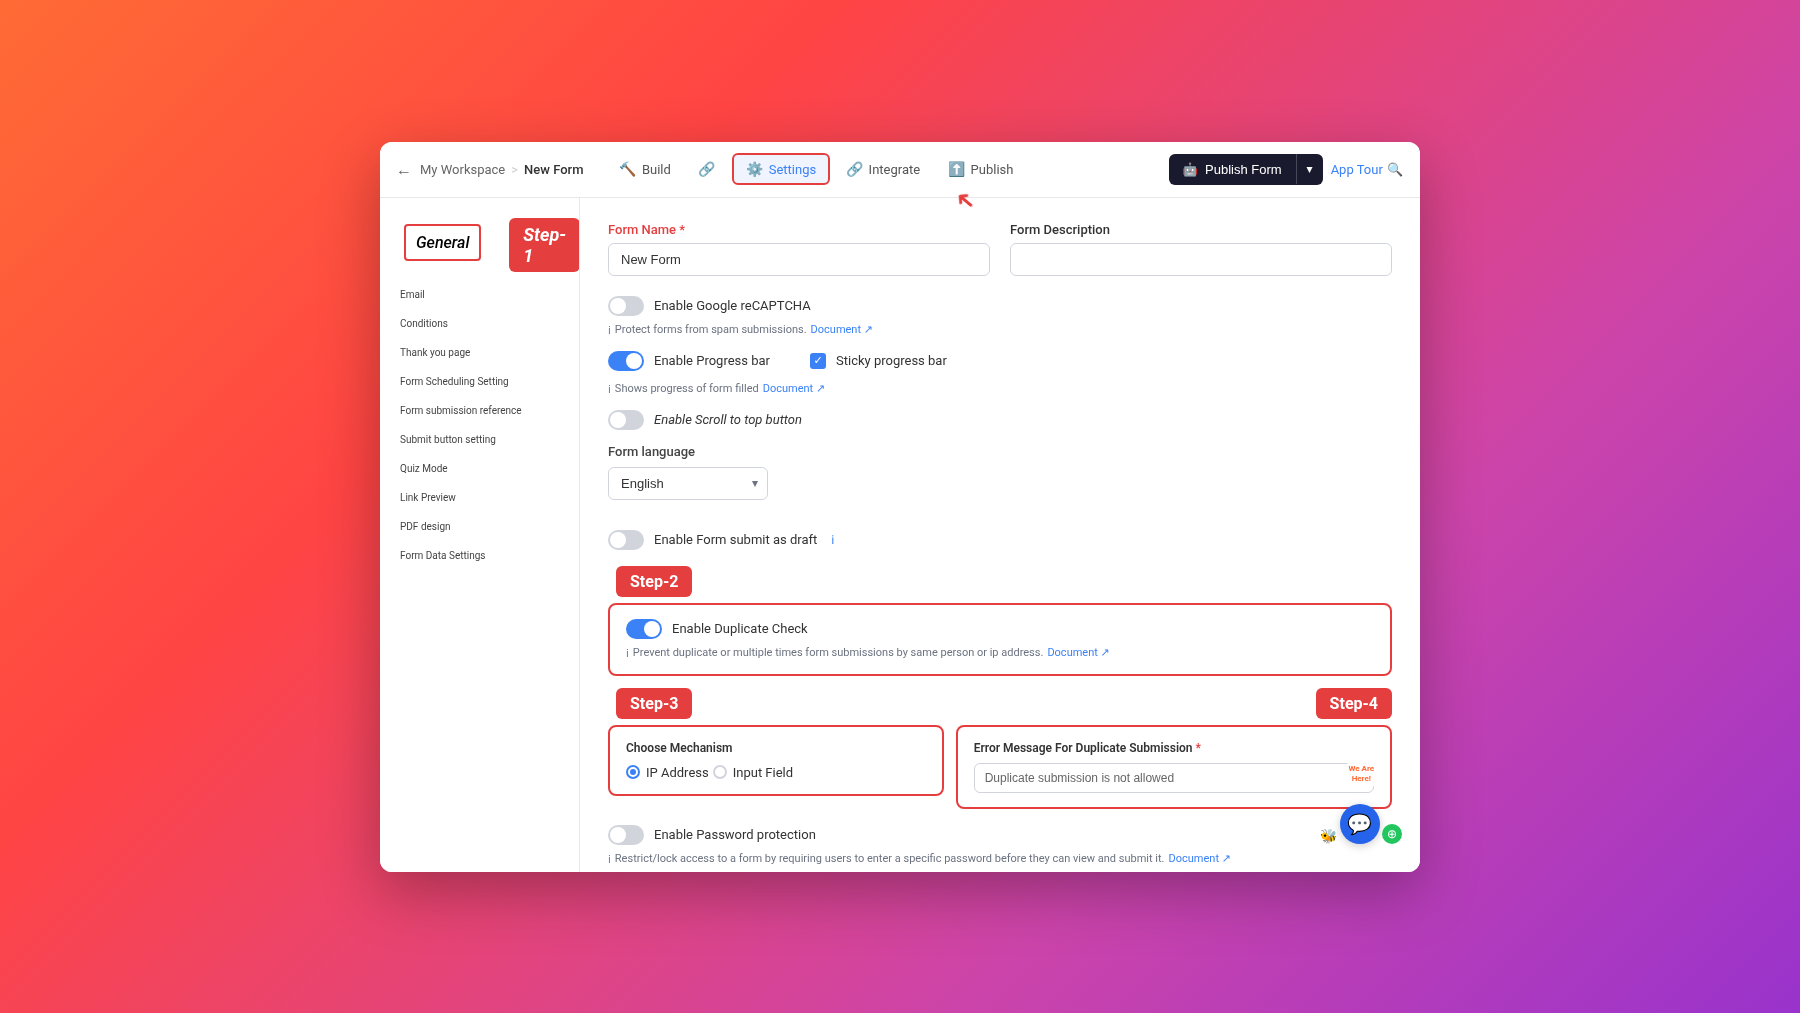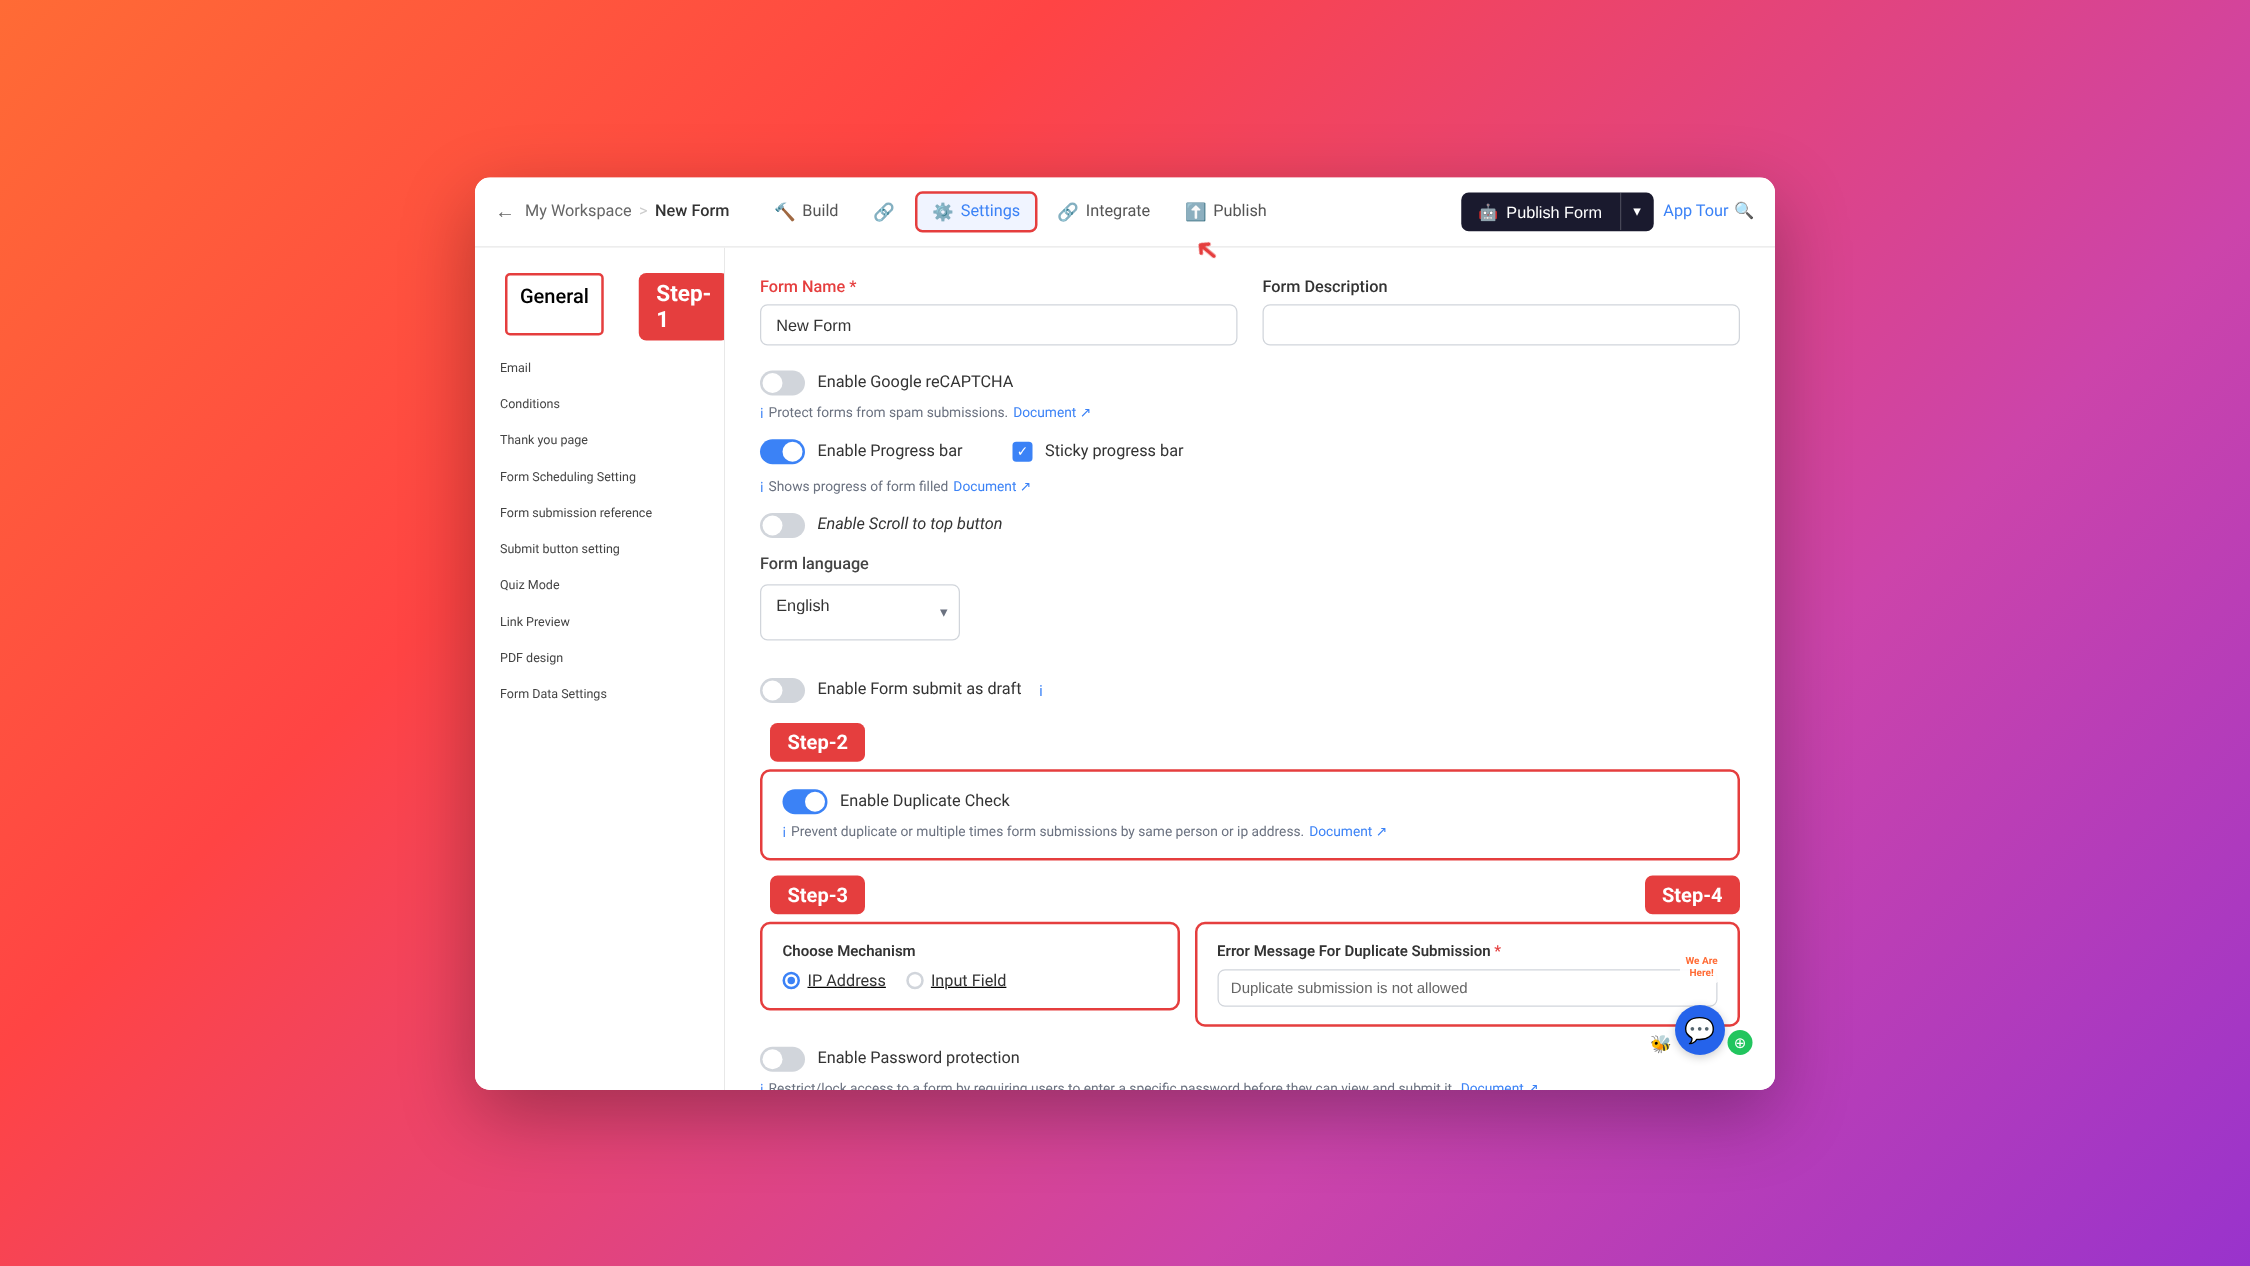--- a/index.html
+++ b/index.html
@@ -252,21 +252,21 @@
     .select-wrapper {
       position: relative;
       display: inline-block;
       width: 160px;
       margin-bottom: 16px;
     }
     .form-select {
       width: 100%;
       border: 1px solid #d1d5db;
       border-radius: 6px;
-      padding: 8px 32px 20px 12px;
+      padding: 8px 32px 8px 12px;
       font-size: 13px;
       color: #333;
       appearance: none;
       background: #fff;
       cursor: pointer;
       outline: none;
     }
     .select-arrow {
       position: absolute;
       right: 10px;
@@ -302,23 +302,22 @@
       padding: 14px 16px;
       flex: 1.2;
     }
     .boxes-row {
       display: flex;
       gap: 12px;
       margin-bottom: 16px;
     }
     .radio-group {
       display: flex;
-      gap: 16px;
-      align-items: center;
-      text-decoration: underline;
+      gap: 4px;
+      align-items: center;
     }
     .radio-item {
       display: flex;
       align-items: center;
       gap: 6px;
       font-size: 13px;
       color: #333;
     }
     .radio-btn {
       width: 14px;
@@ -422,21 +421,21 @@
       <div class="app-tour-btn">
         <span>App Tour</span>
         <span>🔍</span>
       </div>
     </div>
   </div>
 
   <div class="body">
 
     <div class="sidebar">
-      <div style="padding: 4px 12px 8px 12px; display: flex; gap: 8px;">
+      <div style="padding: 4px 12px 8px 12px; display: flex; align-items: center; gap: 8px; font-style: italic;">
         <div class="sidebar-item-general">
           <span>General</span>
         </div>
         <span class="step-label">Step-1</span>
       </div>
       <div class="sidebar-item">
         <span>Email</span>
       </div>
       <div class="sidebar-item">
         <span>Conditions</span>

